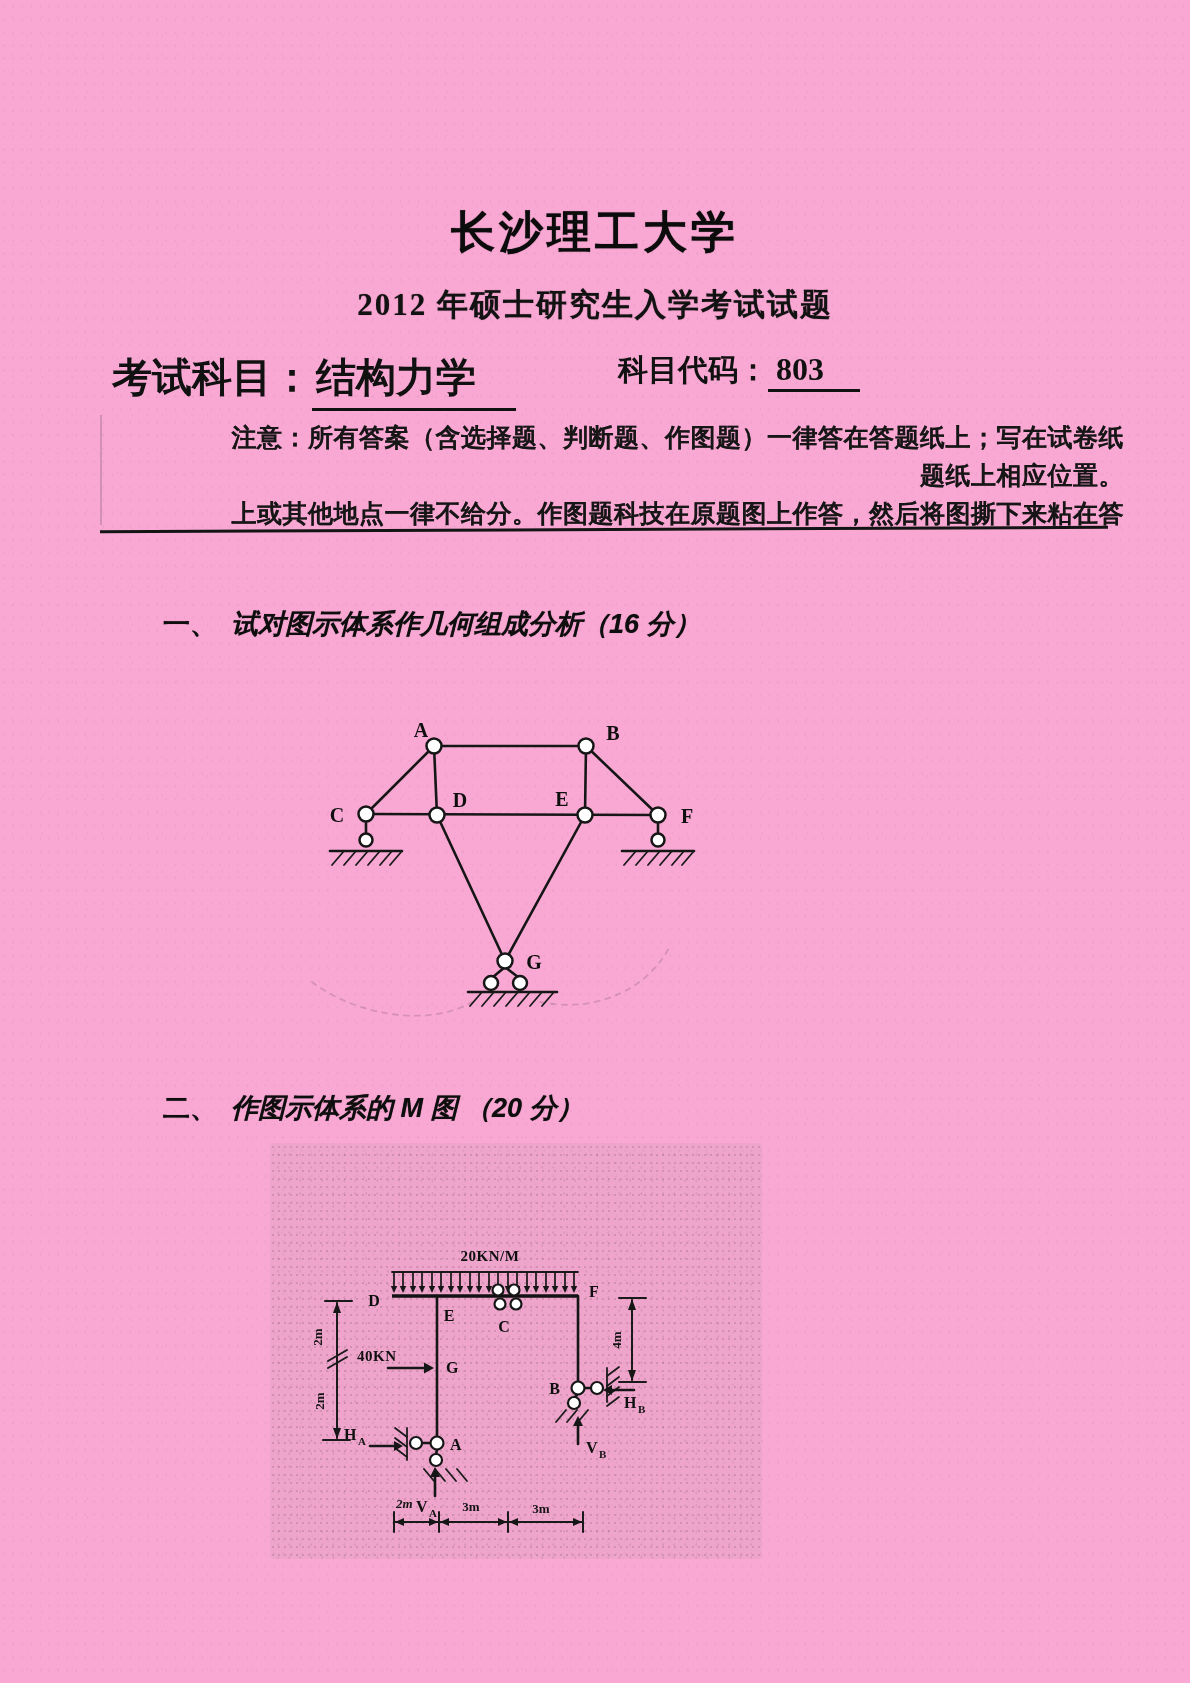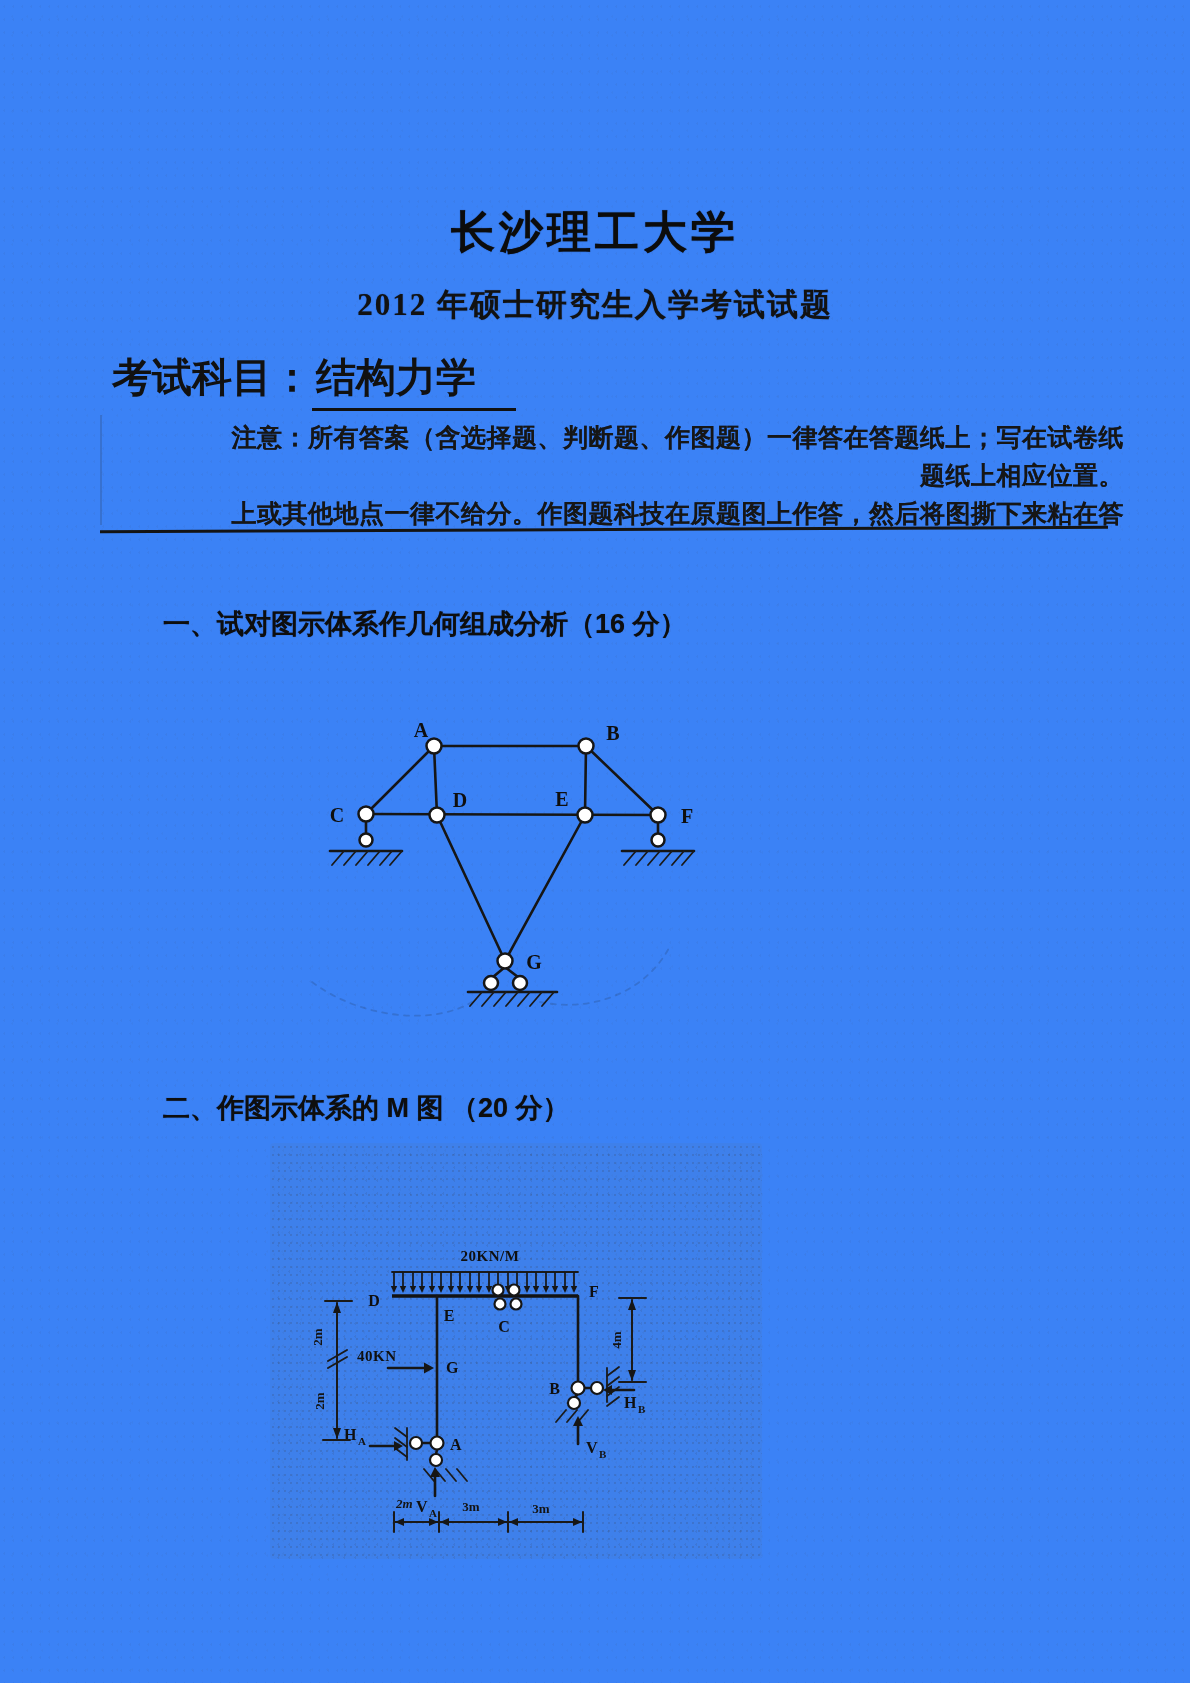--- a/index.html
+++ b/index.html
@@ -1,18 +1,18 @@
 <!DOCTYPE html>
 <html><head>
 <meta charset="utf-8">
 <style>
   html,body{margin:0;padding:0;background:#ffffff;}
   .page{
     position:relative;width:1190px;height:1683px;overflow:hidden;
-    background:#3b82f6;
+    background:#f9a8d4;
     font-family:"Liberation Sans",sans-serif;color:#111;
   }
   .grain{
     position:absolute;inset:0;pointer-events:none;
     background-image:
       radial-gradient(rgba(60,55,50,0.05) 1px, transparent 1px),
       radial-gradient(rgba(60,55,50,0.04) 1px, transparent 1px);
     background-size:9px 13px,15px 19px;
     background-position:0 0,5px 7px;
   }
@@ -57,21 +57,21 @@
   .rule{
     position:absolute;left:100px;top:528px;width:1008px;height:3px;
     background:#141414;transform:rotate(-0.25deg);
   }
   .qheading{
     position:absolute;font-size:27px;font-weight:800;color:#0e0e0e;white-space:nowrap;
     text-shadow:0 0 .8px rgba(0,0,0,.6);
   }
   .q1{left:163px;top:606px;}
   .q2{left:163px;top:1090px;}
-  .qheading .qtext{}
+  .qheading .qtext{margin-left:14px;font-style:italic;}
   svg{position:absolute;overflow:visible;}
   .truss-svg{left:280px;top:655px;}
   .frame-svg{left:265px;top:1140px;}
   .m{stroke:#161616;stroke-width:2.6;stroke-linecap:round;fill:none;}
   .mthick{stroke:#121212;stroke-width:3.6;stroke-linecap:butt;fill:none;}
   .thin{stroke:#1a1a1a;stroke-width:1.8;stroke-linecap:round;fill:none;}
   .dim{stroke:#1a1a1a;stroke-width:2;stroke-linecap:round;fill:none;}
   .nd{fill:#ffffff;stroke:#161616;stroke-width:2.5;}
   .ndf{fill:#ffffff;stroke:#161616;stroke-width:2.2;}
   .arr{fill:#161616;stroke:none;}
@@ -88,20 +88,21 @@
 <div class="page">
   <div class="grain"></div>
   <div class="noise-patch"></div>
   <div class="edge-crease"></div>
 
   <div class="title">长沙理工大学</div>
   <div class="subtitle">2012 年硕士研究生入学考试试题</div>
 
   <div class="subject-row">
     <div class="subject-group"><span>考试科目：</span><span class="u-subject">结构力学</span></div>
+    <div class="code-group"><span>科目代码：</span><span class="u-code">803</span></div>
   </div>
 
   <div class="notice">
     <div>注意：所有答案（含选择题、判断题、作图题）一律答在答题纸上；写在试卷纸</div>
     <div>题纸上相应位置。</div>
     <div>上或其他地点一律不给分。作图题科技在原题图上作答，然后将图撕下来粘在答</div>
   </div>
   <div class="rule"></div>
 
   <div class="qheading q1"><span class="qno">一、</span><span class="qtext">试对图示体系作几何组成分析（16 分）</span></div>

